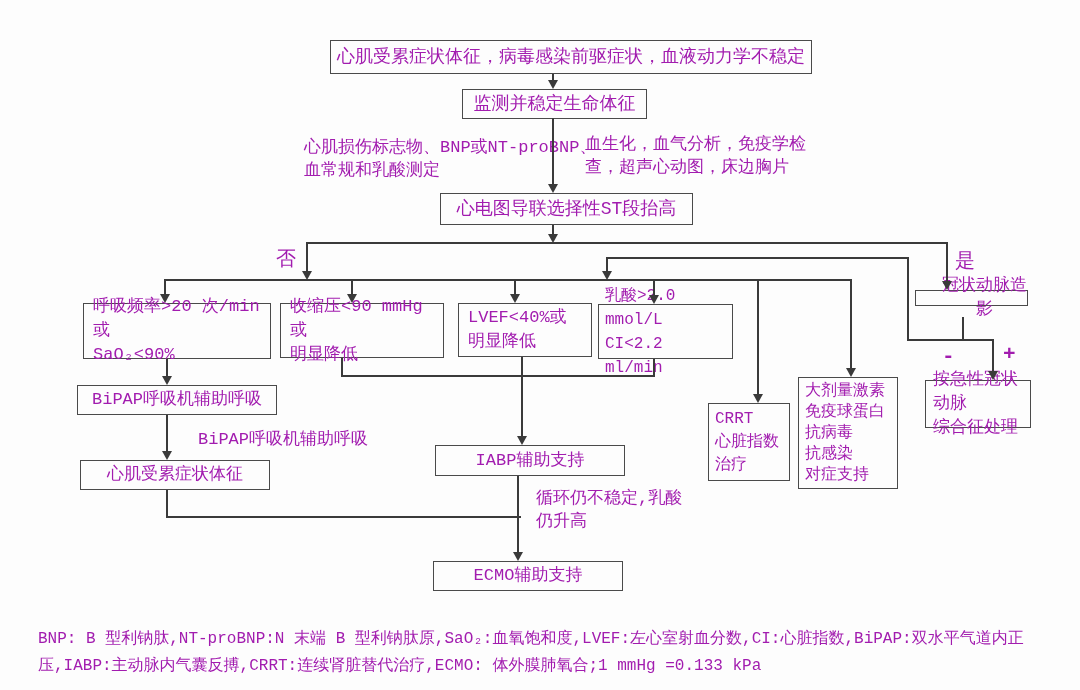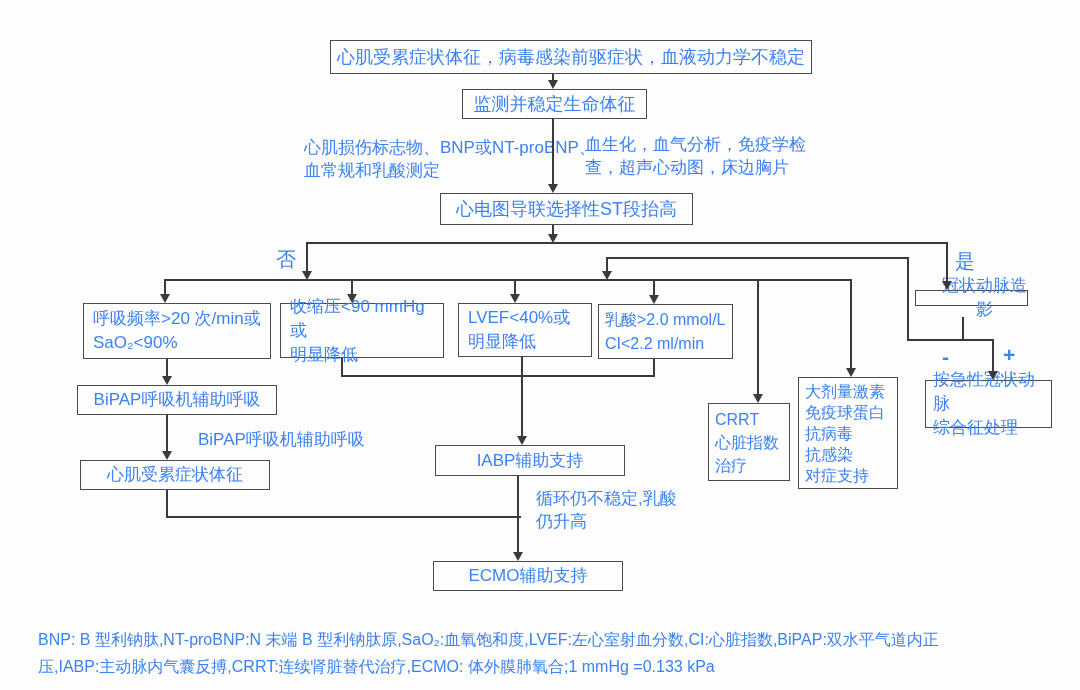--- a/index.html
+++ b/index.html
@@ -1,18 +1,18 @@
 <!DOCTYPE html>
 <html><head>
 <meta charset="utf-8">
 <style>
   html,body{margin:0;padding:0;background:#e9e9e9;}
   #canvas{
     position:relative;width:1080px;height:690px;background:#fdfdfd;
-    font-family:Liberation Sans, sans-serif;color:#3b82f6;
+    font-family:Liberation Mono, monospace;color:#a21caf;
     overflow:hidden;
   }
   .box{
     position:absolute;border:1.5px solid #4a4a4a;background:#fdfdfd;
     display:flex;align-items:center;justify-content:center;text-align:center;
     white-space:pre-line;font-size:18px;line-height:24px;box-sizing:border-box;
   }
   .box.left{justify-content:flex-start;text-align:left;padding-left:9px;padding-right:4px;}
   .note{
     position:absolute;white-space:pre-line;font-size:17px;line-height:23px;
@@ -63,21 +63,21 @@
 治疗</div>
 
   <div class="box left" style="left:798px;top:377px;width:100px;height:112px;font-size:16px;line-height:21px;padding-left:6px;">大剂量激素
 免疫球蛋白
 抗病毒
 抗感染
 对症支持</div>
 
   <div class="box" style="left:915px;top:290px;width:113px;height:16px;font-size:17px;padding-left:26px;">冠状动脉造影</div>
 
-  <div class="box left" style="left:925px;top:380px;width:127px;height:48px;font-size:17px;padding-left:7px;">按急性冠状动脉
+  <div class="box left" style="left:925px;top:380px;width:106px;height:48px;font-size:17px;padding-left:7px;">按急性冠状动脉
 综合征处理</div>
 
   <div class="note" style="left:292px;top:136px;margin-left:12px;">心肌损伤标志物、BNP或NT-proBNP、
 血常规和乳酸测定</div>
 
   <div class="note" style="left:585px;top:133px;">血生化，血气分析，免疫学检
 查，超声心动图，床边胸片</div>
 
   <div class="note branch" style="left:276px;top:248px;">否</div>
 

